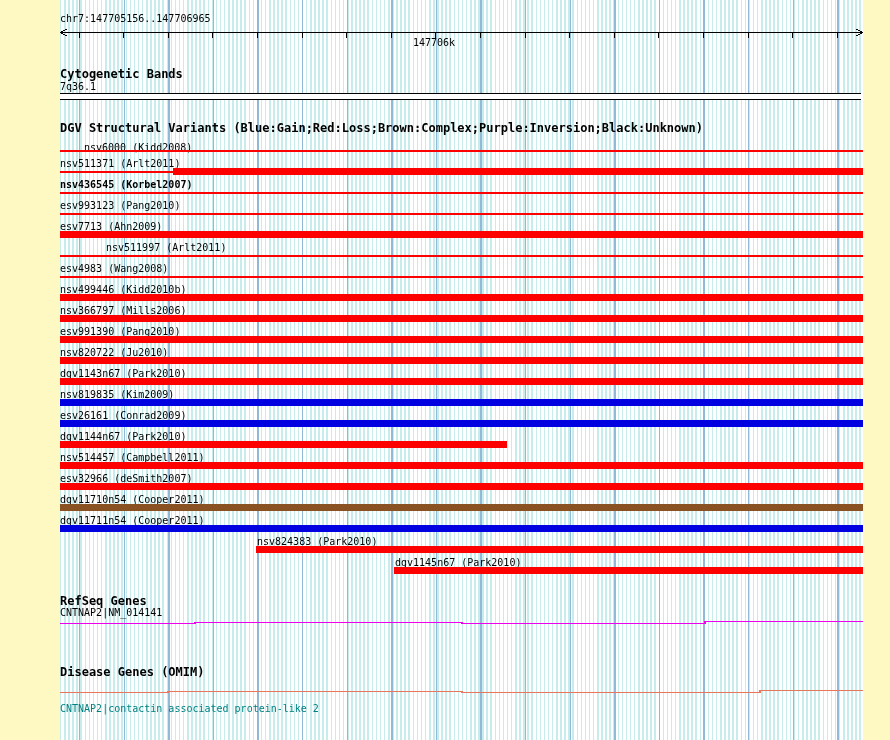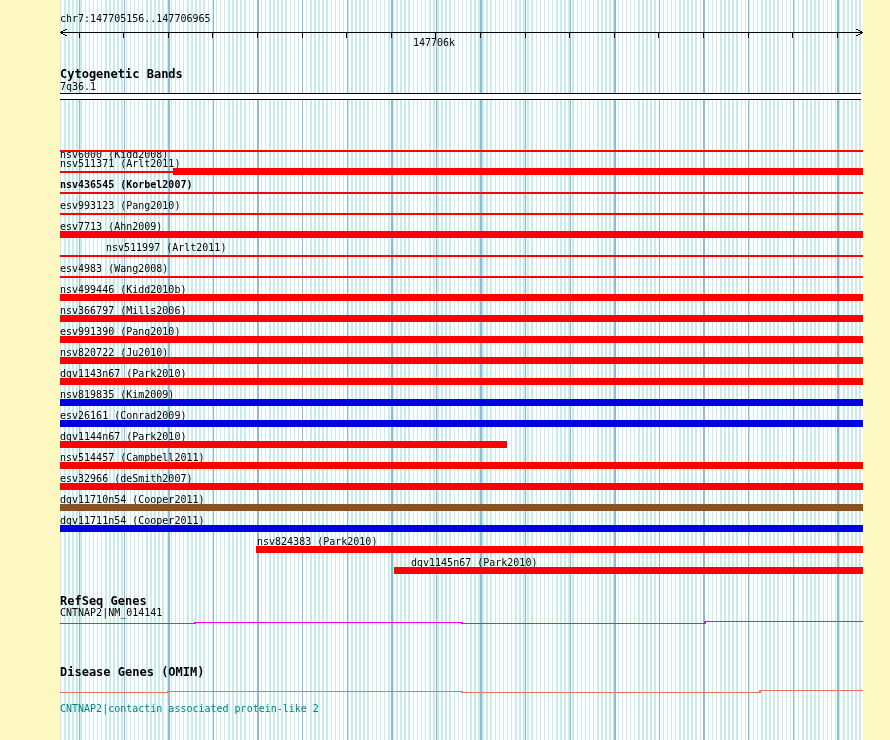--- a/index.html
+++ b/index.html
@@ -32,22 +32,23 @@
     <g id="ruler-g" stroke="#000" stroke-width="1" fill="none">
         <path d="M0,6.5 H803 M0,6.5 L7,3 M0,6.5 L7,10 M803,6.5 L796,3 M803,6.5 L796,10 M19.0,6.5 V12 M63.6,6.5 V12 M108.2,6.5 V12 M152.8,6.5 V12 M197.4,6.5 V12 M242.0,6.5 V12 M286.6,6.5 V12 M331.2,6.5 V12 M375.8,6.5 V12 M420.4,6.5 V12 M465.0,6.5 V12 M509.6,6.5 V12 M554.2,6.5 V12 M598.8,6.5 V12 M643.4,6.5 V12 M688.0,6.5 V12 M732.6,6.5 V12 M777.2,6.5 V12"></path>
       </g>
   </svg>
   <div class="abs t10" style="left:413px;top:37px;width:36px;text-align:center;">147706k</div>
 
   <div class="abs t12b" style="left:60px;top:67px;">Cytogenetic Bands</div>
   <div class="abs t10" style="left:60px;top:81px;">7q36.1</div>
   <div class="band-rect"></div>
 
+  <div class="abs t12b" style="left:60px;top:121px;">DGV Structural Variants (Blue:Gain;Red:Loss;Brown:Complex;Purple:Inversion;Black:Unknown)</div>
   <div id="variant-rows">
-      <div class="vlabel" style="left: 60px; top: 149px;">nsv6000 (Kidd2008)</div>
+      <div class="vlabel" style="left: 60px; top: 142px; padding-left: 24px;">nsv6000 (Kidd2008)</div>
       <div class="vbar" style="left: 60px; width: 803px; top: 150px; height: 2px; background: rgb(255, 0, 0);"></div>
       <div class="vlabel" style="left: 60px; top: 158px;">nsv511371 (Arlt2011)</div>
       <div class="vbar" style="left: 60px; width: 113px; top: 171px; height: 2px; background: rgb(255, 0, 0);"></div>
       <div class="vbar" style="left: 173px; width: 690px; top: 168px; height: 7px; background: rgb(255, 0, 0);"></div>
       <div class="vlabel" style="left: 60px; top: 179px; font-weight: bold;">nsv436545 (Korbel2007)</div>
       <div class="vbar" style="left: 60px; width: 803px; top: 192px; height: 2px; background: rgb(255, 0, 0);"></div>
       <div class="vlabel" style="left: 60px; top: 200px;">esv993123 (Pang2010)</div>
       <div class="vbar" style="left: 60px; width: 803px; top: 213px; height: 2px; background: rgb(255, 0, 0);"></div>
       <div class="vlabel" style="left: 60px; top: 221px;">esv7713 (Ahn2009)</div>
       <div class="vbar" style="left: 60px; width: 803px; top: 231px; height: 7px; background: rgb(255, 0, 0);"></div>
@@ -74,21 +75,21 @@
       <div class="vlabel" style="left: 60px; top: 452px;">nsv514457 (Campbell2011)</div>
       <div class="vbar" style="left: 60px; width: 803px; top: 462px; height: 7px; background: rgb(255, 0, 0);"></div>
       <div class="vlabel" style="left: 60px; top: 473px;">esv32966 (deSmith2007)</div>
       <div class="vbar" style="left: 60px; width: 803px; top: 483px; height: 7px; background: rgb(255, 0, 0);"></div>
       <div class="vlabel" style="left: 60px; top: 494px;">dgv11710n54 (Cooper2011)</div>
       <div class="vbar" style="left: 60px; width: 803px; top: 504px; height: 7px; background: rgb(138, 81, 34);"></div>
       <div class="vlabel" style="left: 60px; top: 515px;">dgv11711n54 (Cooper2011)</div>
       <div class="vbar" style="left: 60px; width: 803px; top: 525px; height: 7px; background: rgb(0, 0, 224);"></div>
       <div class="vlabel" style="left: 257px; top: 536px; text-align: right;">nsv824383 (Park2010)</div>
       <div class="vbar" style="left: 256px; width: 607px; top: 546px; height: 7px; background: rgb(255, 0, 0);"></div>
-      <div class="vlabel" style="left: 395px; top: 557px; padding-left: 16px;">dgv1145n67 (Park2010)</div>
+      <div class="vlabel" style="left: 395px; top: 557px;">dgv1145n67 (Park2010)</div>
       <div class="vbar" style="left: 394px; width: 469px; top: 567px; height: 7px; background: rgb(255, 0, 0);"></div>
     </div>
 
   <div class="abs t12b" style="left:60px;top:594px;">RefSeq Genes</div>
   <div class="abs t10" style="left:60px;top:607px;">CNTNAP2|NM_014141</div>
   <svg class="abs" style="left:60px;top:617px;" width="803" height="10" shape-rendering="crispEdges">
     <path id="refseq-line" d="M0,6.5 H135 l0,-1 H402 l0,1 H645 l0,-2 H803" stroke-width="1.5" fill="none" stroke="#ee00ee"></path>
   </svg>
 
   <div class="abs t12b" style="left:60px;top:665px;">Disease Genes (OMIM)</div>

